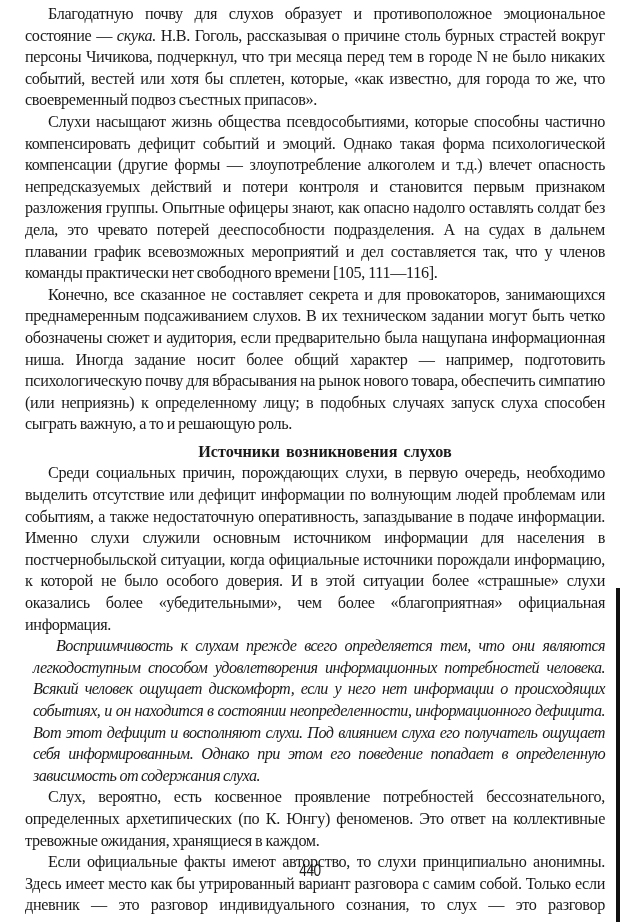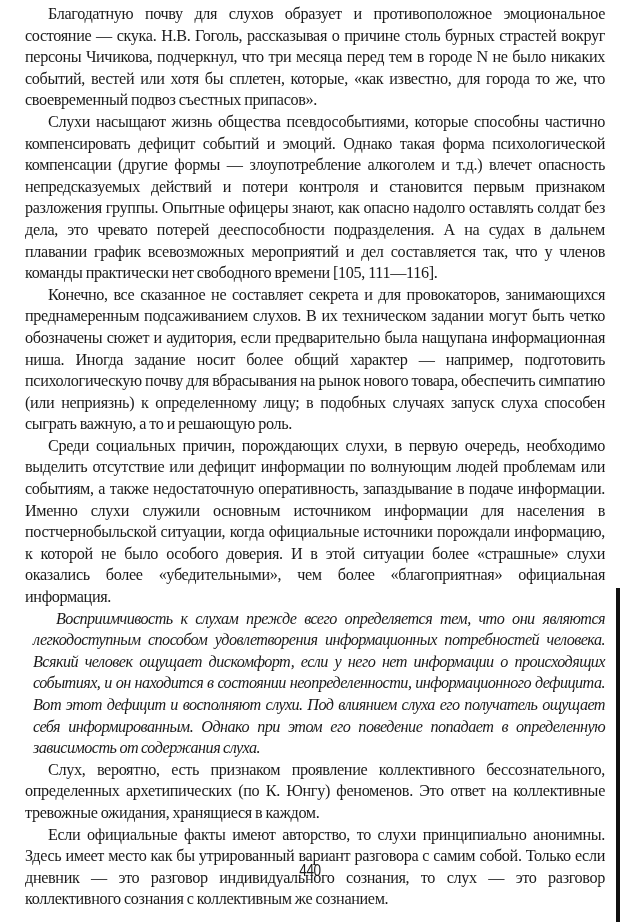--- a/index.html
+++ b/index.html
@@ -38,21 +38,21 @@
     .heading {
       margin: 6px 0 0 0;
       text-align: center;
       font-weight: bold;
       font-size: 16.2px;
       line-height: 21.6px;
       letter-spacing: 0;
       word-spacing: 2px;
       padding-left: 20px;
     }
-    .emph { }
+    .emph { font-style: italic; }
     .page-number {
       position: absolute;
       top: 862px;
       left: 0;
       width: 620px;
       text-align: center;
       font-size: 16px;
       letter-spacing: -0.5px;
       font-family: "Liberation Sans Narrow", "Liberation Sans", sans-serif;
       transform: scaleX(0.85);
@@ -69,26 +69,27 @@
 </head>
 <body>
 
 <div class="page">
   <p class="para"><span>Благодатную почву для слухов образует и противоположное эмоциональное состояние — </span><span class="emph">скука.</span><span> Н.В. Гоголь, рассказывая о причине столь бурных страстей вокруг персоны Чичикова, подчеркнул, что три месяца перед тем в городе N не было никаких событий, вестей или хотя бы сплетен, которые, «как известно, для города то же, что своевременный подвоз съестных припасов».</span></p>
 
   <p class="para">Слухи насыщают жизнь общества псевдособытиями, которые способны частично компенсировать дефицит событий и эмоций. Однако такая форма психологической компенсации (другие формы — злоупотребление алкоголем и т.д.) влечет опасность непредсказуемых действий и потери контроля и становится первым признаком разложения группы. Опытные офицеры знают, как опасно надолго оставлять солдат без дела, это чревато потерей дееспособности подразделения. А на судах в дальнем плавании график всевозможных мероприятий и дел составляется так, что у членов команды практически нет свободного времени [105, 111—116].</p>
 
   <p class="para">Конечно, все сказанное не составляет секрета и для провокаторов, занимающихся преднамеренным подсаживанием слухов. В их техническом задании могут быть четко обозначены сюжет и аудитория, если предварительно была нащупана информационная ниша. Иногда задание носит более общий характер — например, подготовить психологическую почву для вбрасывания на рынок нового товара, обеспечить симпатию (или неприязнь) к определенному лицу; в подобных случаях запуск слуха способен сыграть важную, а то и решающую роль.</p>
 
+  <h2 class="heading">Источники возникновения слухов</h2>
 
   <p class="para">Среди социальных причин, порождающих слухи, в первую очередь, необходимо выделить отсутствие или дефицит информации по волнующим людей проблемам или событиям, а также недостаточную оперативность, запаздывание в подаче информации. Именно слухи служили основным источником информации для населения в постчернобыльской ситуации, когда официальные источники порождали информацию, к которой не было особого доверия. И в этой ситуации более «страшные» слухи оказались более «убедительными», чем более «благоприятная» официальная информация.</p>
 
   <p class="para italic">Восприимчивость к слухам прежде всего определяется тем, что они являются легкодоступным способом удовлетворения информационных потребностей человека. Всякий человек ощущает дискомфорт, если у него нет информации о происходящих событиях, и он находится в состоянии неопределенности, информационного дефицита. Вот этот дефицит и восполняют слухи. Под влиянием слуха его получатель ощущает себя информированным. Однако при этом его поведение попадает в определенную зависимость от содержания слуха.</p>
 
-  <p class="para">Слух, вероятно, есть признаком проявление коллективного бессознательного, определенных архетипических (по К. Юнгу) феноменов. Это ответ на коллективные тревожные ожидания, хранящиеся в каждом.</p>
+  <p class="para">Слух, вероятно, есть косвенное проявление потребностей бессознательного, определенных архетипических (по К. Юнгу) феноменов. Это ответ на коллективные тревожные ожидания, хранящиеся в каждом.</p>
 
   <p class="para">Если официальные факты имеют авторство, то слухи принципиально анонимны. Здесь имеет место как бы утрированный вариант разговора с самим собой. Только если дневник — это разговор индивидуального сознания, то слух — это разговор коллективного сознания с коллективным же сознанием.</p>
 
 </div>
 
 <div class="page-number">440</div>
 
 <div class="scan-edge"></div>
 
 </body></html>

